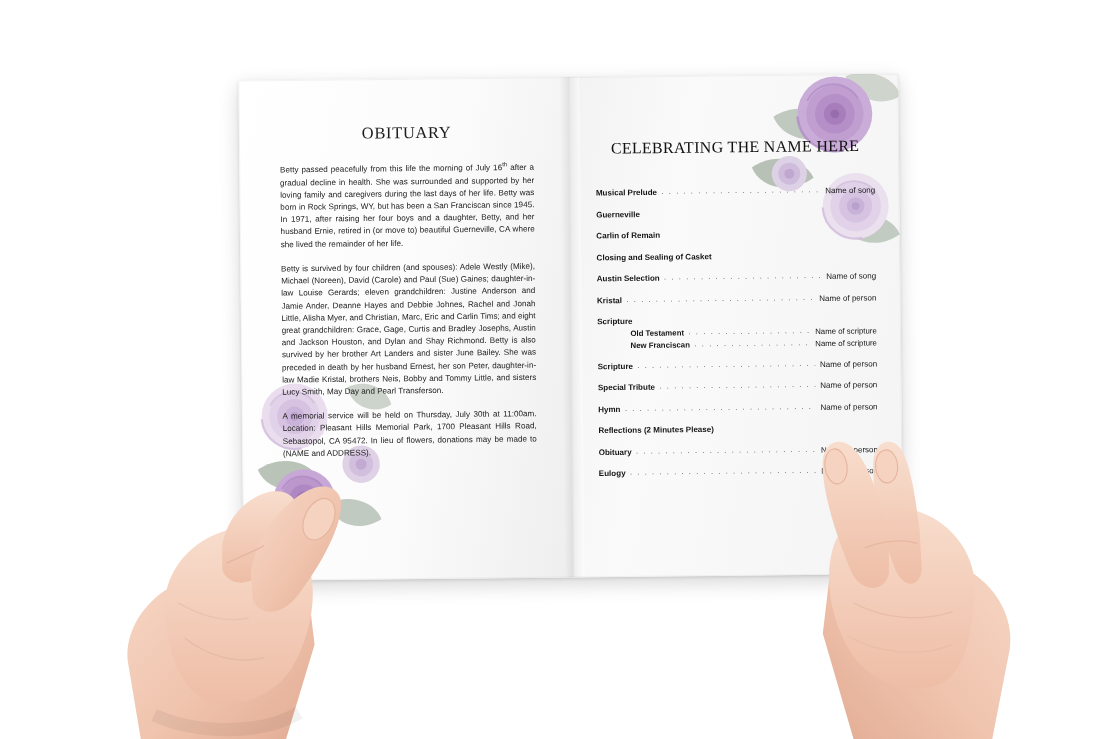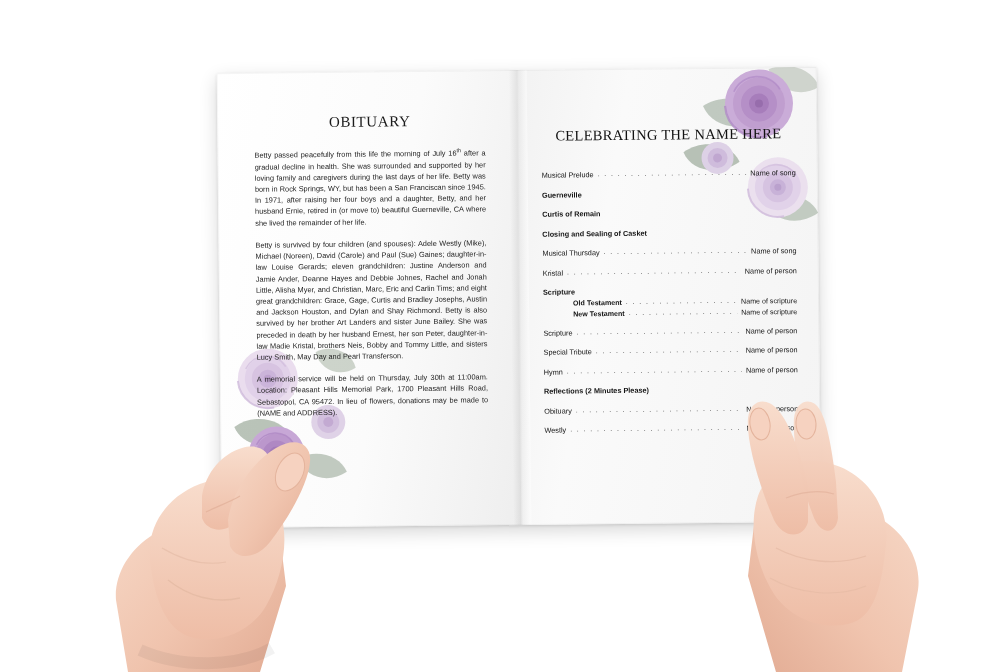--- a/index.html
+++ b/index.html
@@ -109,21 +109,21 @@
   }
   .prog-row {
     display: flex;
     align-items: baseline;
     font-size: 7.3px;
     color: #141414;
     margin: 0 0 10.5px 0;
     white-space: nowrap;
   }
   .prog-row .lbl {
-    font-weight: normal;
+    font-weight: bold;
     flex: 0 0 auto;
   }
   .prog-row .dots {
     flex: 1 1 auto;
     margin: 0 4px;
     overflow: hidden;
     white-space: nowrap;
     color: #3a3a3a;
     letter-spacing: 1.4px;
     font-size: 7px;
@@ -349,48 +349,48 @@
           <span class="lbl">Musical Prelude</span>
           <span class="dots">. . . . . . . . . . . . . . . . . . . . . . . . . . . . . . . . . . . .</span>
           <span class="val">Name of song</span>
         </li>
 
         <li class="prog-row nodots">
           <span class="lbl">Guerneville</span>
         </li>
 
         <li class="prog-row nodots">
-          <span class="lbl">Curtis of Remain</span>
+          <span class="lbl">Carlin of Remain</span>
         </li>
 
         <li class="prog-row nodots">
           <span class="lbl">Closing and Sealing of Casket</span>
         </li>
 
         <li class="prog-row">
-          <span class="lbl">Musical Thursday</span>
+          <span class="lbl">Austin Selection</span>
           <span class="dots">. . . . . . . . . . . . . . . . . . . . . . . . . . . . . . . . . . . .</span>
           <span class="val">Name of song</span>
         </li>
 
         <li class="prog-row">
           <span class="lbl">Kristal</span>
           <span class="dots">. . . . . . . . . . . . . . . . . . . . . . . . . . . . . . . . . . . . . . . . .</span>
           <span class="val">Name of person</span>
         </li>
 
         <li class="scripture-block">
           <div class="scripture-head">Scripture</div>
           <div class="scripture-sub">
             <span class="sname">Old Testament</span>
             <span class="dots">. . . . . . . . . . . . . . . . . . . .</span>
             <span class="val">Name of scripture</span>
           </div>
           <div class="scripture-sub">
-            <span class="sname">New Testament</span>
+            <span class="sname">New Franciscan</span>
             <span class="dots">. . . . . . . . . . . . . . . . . . . .</span>
             <span class="val">Name of scripture</span>
           </div>
         </li>
 
         <li class="prog-row">
           <span class="lbl">Scripture</span>
           <span class="dots">. . . . . . . . . . . . . . . . . . . . . . . . . . . . . . . . . . . . . . .</span>
           <span class="val">Name of person</span>
         </li>
@@ -411,21 +411,21 @@
           <span class="lbl">Reflections (2 Minutes Please)</span>
         </li>
 
         <li class="prog-row">
           <span class="lbl">Obituary</span>
           <span class="dots">. . . . . . . . . . . . . . . . . . . . . . . . . . . . . . . . . . . . . .</span>
           <span class="val">Name of person</span>
         </li>
 
         <li class="prog-row">
-          <span class="lbl">Westly</span>
+          <span class="lbl">Eulogy</span>
           <span class="dots">. . . . . . . . . . . . . . . . . . . . . . . . . . . . . . . . . . . . . . . . . .</span>
           <span class="val">Name of person</span>
         </li>
 
       </ul>
     </div>
 
     <div id="fold"></div>
   </div>
 

